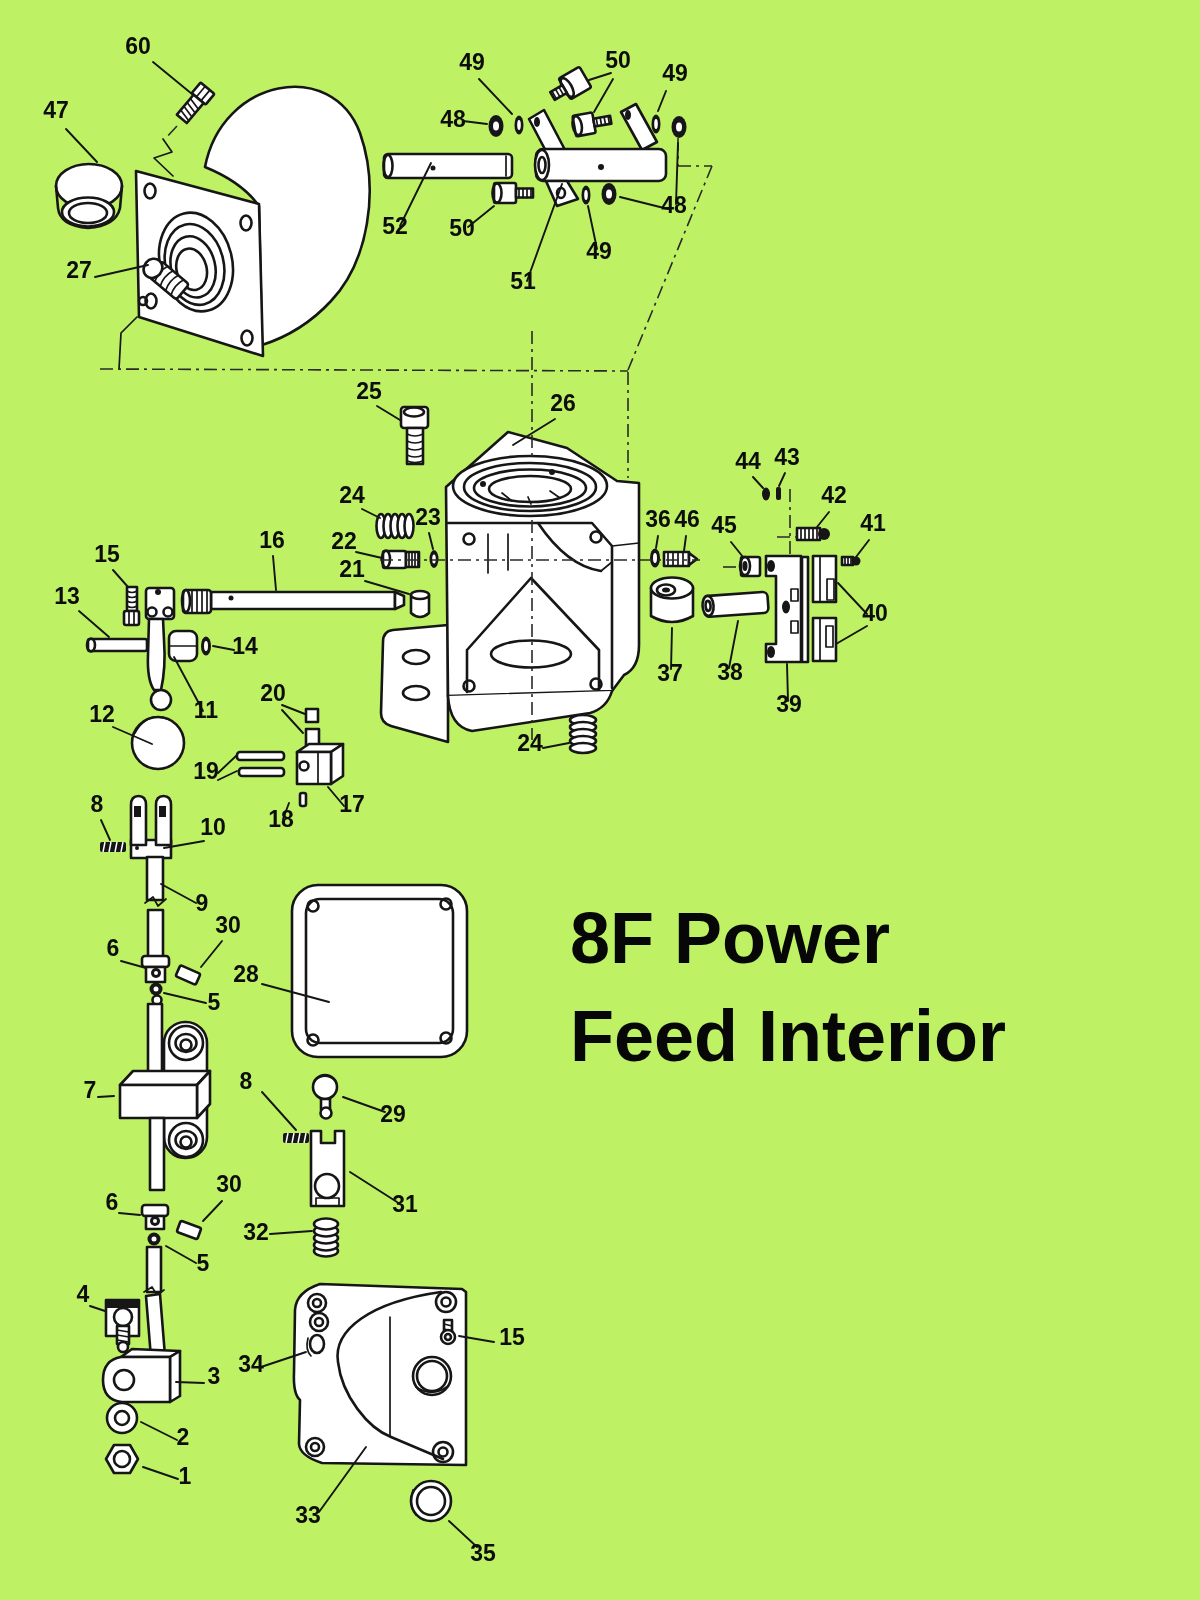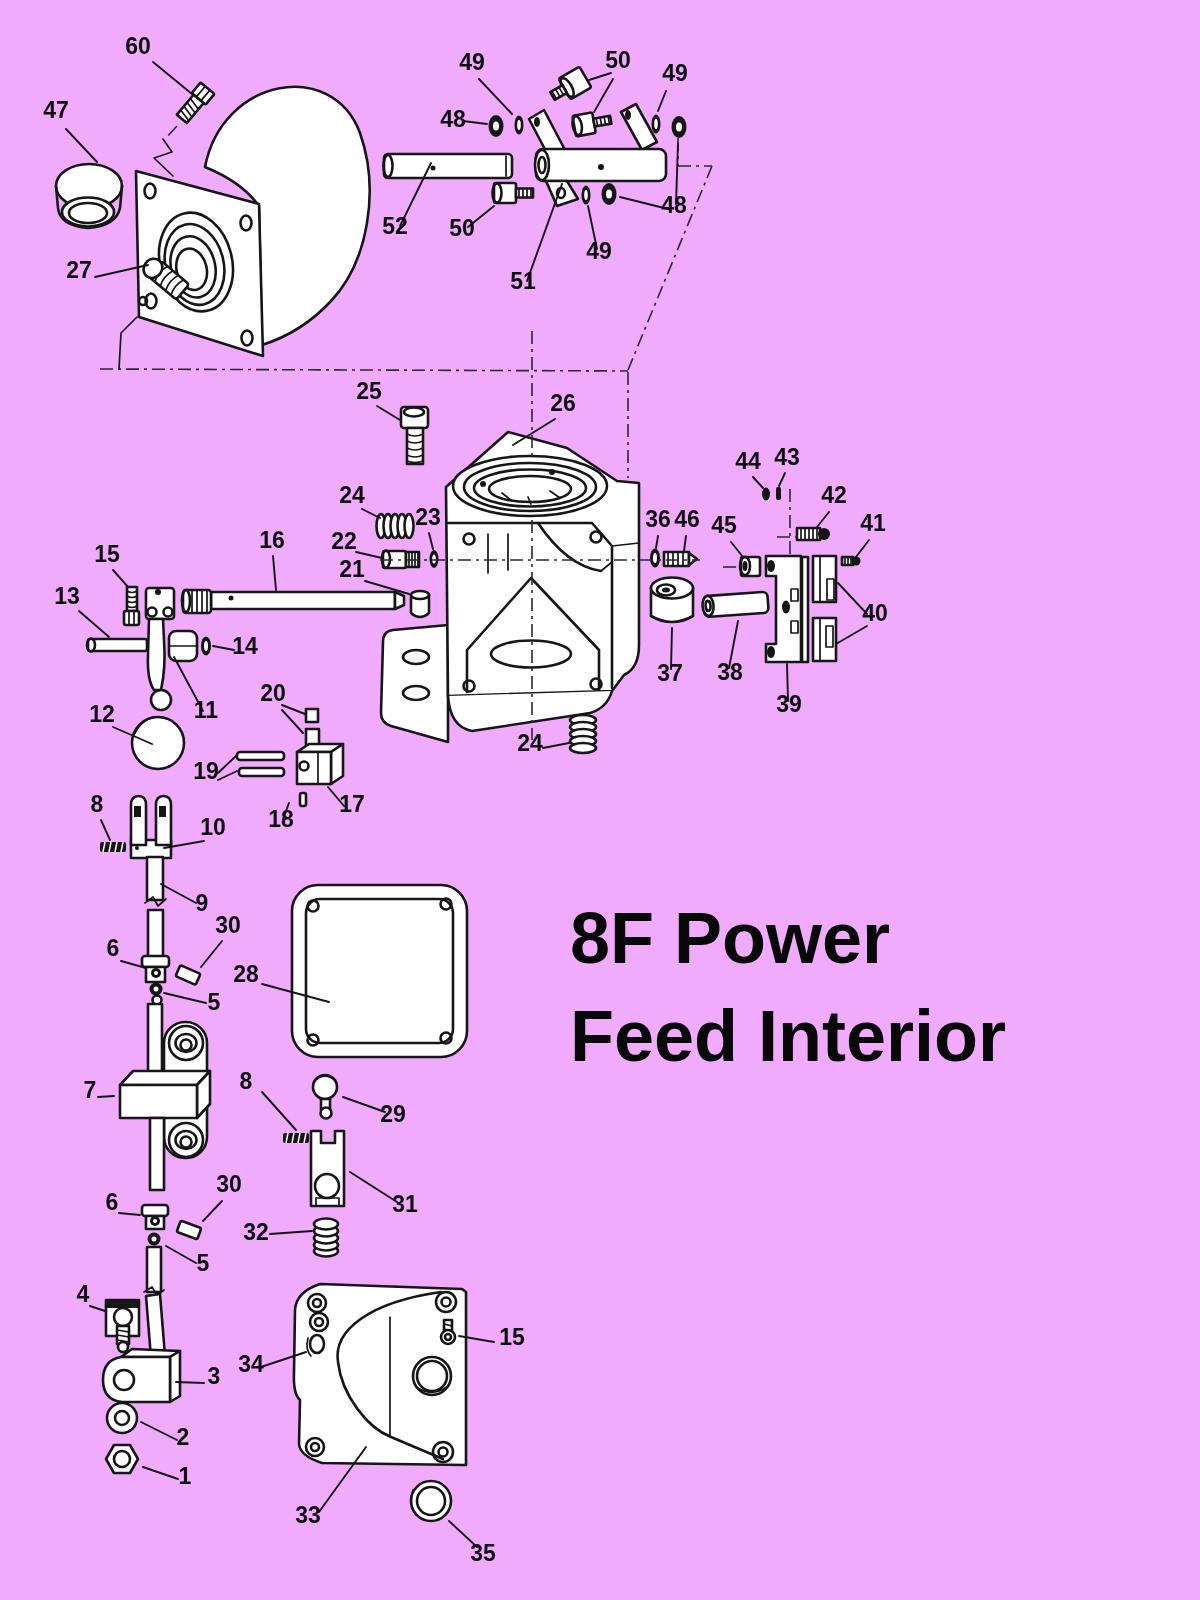--- a/index.html
+++ b/index.html
@@ -1,16 +1,16 @@
 <!DOCTYPE html>
 <html><head>
 <meta charset="utf-8">
 <style>
   html,body{margin:0;padding:0;background:#fff;}
-  .page{position:relative;width:1200px;height:1600px;background:#f0abfc;overflow:hidden;
+  .page{position:relative;width:1200px;height:1600px;background:#bef264;overflow:hidden;
         font-family:"Liberation Sans",sans-serif;}
   svg{position:absolute;left:0;top:0;}
   
   .s{stroke:#161616;stroke-width:2.6;fill:none;stroke-linecap:round;stroke-linejoin:round;}
   .w{fill:#ffffff;}
   .b{fill:#161616;stroke:none;}
   .t{stroke-width:1.7;}
   .lbl{font:bold 23px "Liberation Sans",sans-serif;fill:#0d0d0d;text-anchor:middle;}
   .ldr{stroke:#151515;stroke-width:1.9;fill:none;stroke-linecap:round;}
   .cl{stroke:#2a2a2a;stroke-width:1.6;fill:none;stroke-dasharray:13 5 3 5;}

